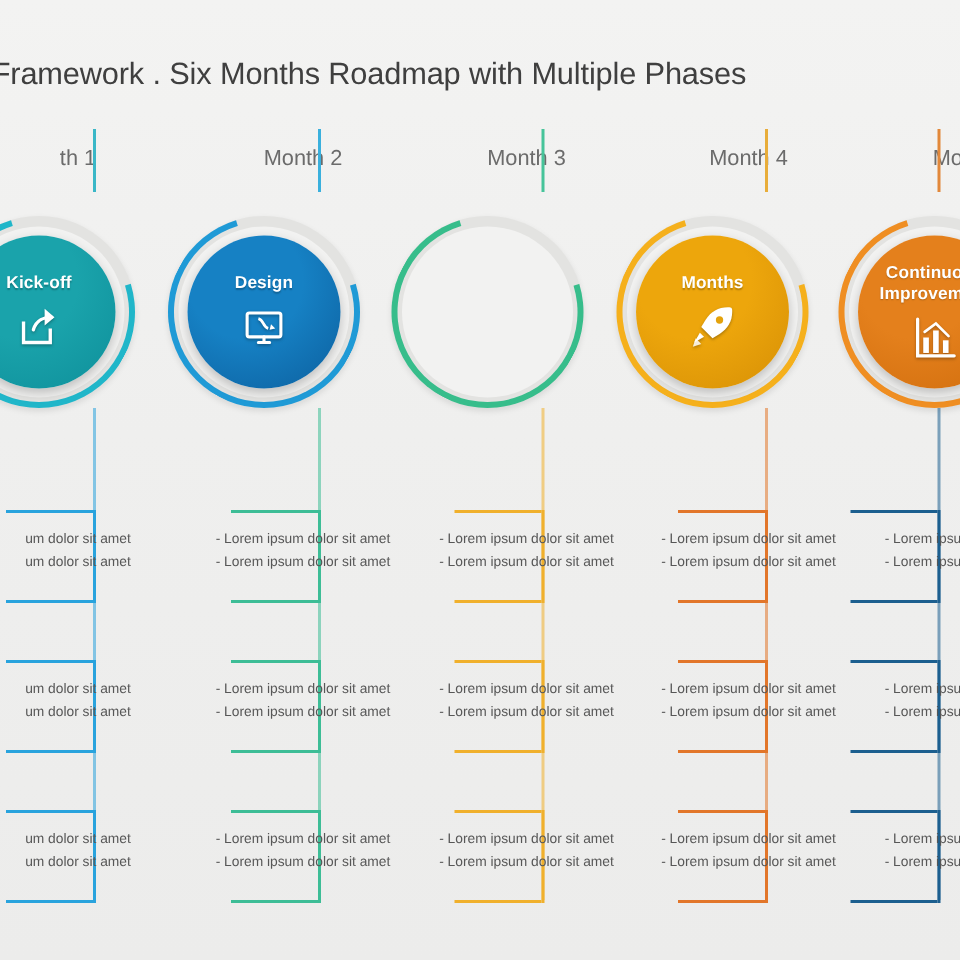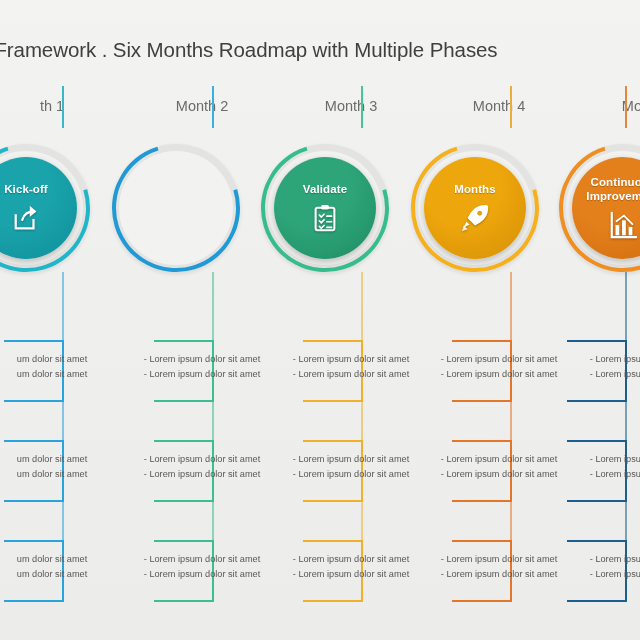--- a/index.html
+++ b/index.html
@@ -194,36 +194,36 @@
               <path d="M12 18c2-7 8-9 13-9" stroke-linecap="round"></path>
               <path d="M20 3l7 6-7 6z" fill="#fff" stroke="none"></path>
             </svg>
           </div>
         </div>
       </div>
       <div class="circle-wrap" style="left: 112px;">
         <div class="ring-outer"></div>
         <div class="ring-color" style="border-bottom-color: rgb(31, 154, 214); border-left-color: rgb(31, 154, 214); border-right-color: rgb(31, 154, 214); transform: rotate(28deg);"></div>
         <div class="ring-inner-gap"></div>
-      </div>
-      <div class="circle-wrap" style="left: 261px;">
-        <div class="ring-outer"></div>
-        <div class="ring-color" style="border-bottom-color: rgb(55, 189, 139); border-left-color: rgb(55, 189, 139); border-right-color: rgb(55, 189, 139); transform: rotate(28deg);"></div>
-        <div class="ring-inner-gap"></div>
-        <div class="orb" style="background: radial-gradient(circle at 38% 30%, rgb(46, 165, 121) 0%, rgb(46, 165, 121) 40%, rgb(31, 140, 99) 100%);">
-          <div class="orb-label">Validate</div>
+        <div class="orb" style="background: radial-gradient(circle at 38% 30%, rgb(22, 129, 196) 0%, rgb(22, 129, 196) 40%, rgb(12, 95, 158) 100%);">
+          <div class="orb-label">Design</div>
           <div class="orb-icon">
             <svg viewBox="0 0 32 32" fill="none" stroke="#fff" stroke-width="2.2">
-              <rect x="6" y="5" width="20" height="24" rx="2"></rect>
-              <rect x="12" y="2" width="8" height="5" rx="1.5" fill="#fff" stroke="none"></rect>
-              <path d="M10 13l2 2 3-3M10 19l2 2 3-3M10 25l2 2 3-3" stroke-linecap="round" stroke-width="1.8"></path>
-              <path d="M18 14h5M18 20h5M18 26h5" stroke-linecap="round" stroke-width="1.8"></path>
+              <rect x="4" y="6" width="24" height="17" rx="1.5"></rect>
+              <path d="M12 27h8M16 23v4" stroke-linecap="round"></path>
+              <path d="M12 10c4 1 3 6 7 7" stroke-width="2"></path>
+              <path d="M21 14l3 3-4 1z" fill="#fff" stroke="none"></path>
             </svg>
           </div>
         </div>
+      </div>
+      <div class="circle-wrap" style="left: 261px;">
+        <div class="ring-outer"></div>
+        <div class="ring-color" style="border-bottom-color: rgb(55, 189, 139); border-left-color: rgb(55, 189, 139); border-right-color: rgb(55, 189, 139); transform: rotate(28deg);"></div>
+        <div class="ring-inner-gap"></div>
       </div>
       <div class="circle-wrap" style="left: 411px;">
         <div class="ring-outer"></div>
         <div class="ring-color" style="border-bottom-color: rgb(245, 176, 28); border-left-color: rgb(245, 176, 28); border-right-color: rgb(245, 176, 28); transform: rotate(28deg);"></div>
         <div class="ring-inner-gap"></div>
         <div class="orb" style="background: radial-gradient(circle at 38% 30%, rgb(237, 166, 12) 0%, rgb(237, 166, 12) 40%, rgb(214, 143, 5) 100%);">
           <div class="orb-label">Months</div>
           <div class="orb-icon">
             <svg viewBox="0 0 32 32" fill="#fff">
               <path d="M27 2c-7 0-12 3-16 9l-3 5 8 8 5-3c6-4 9-9 9-16 0-2 0-3-3-3z"></path>

